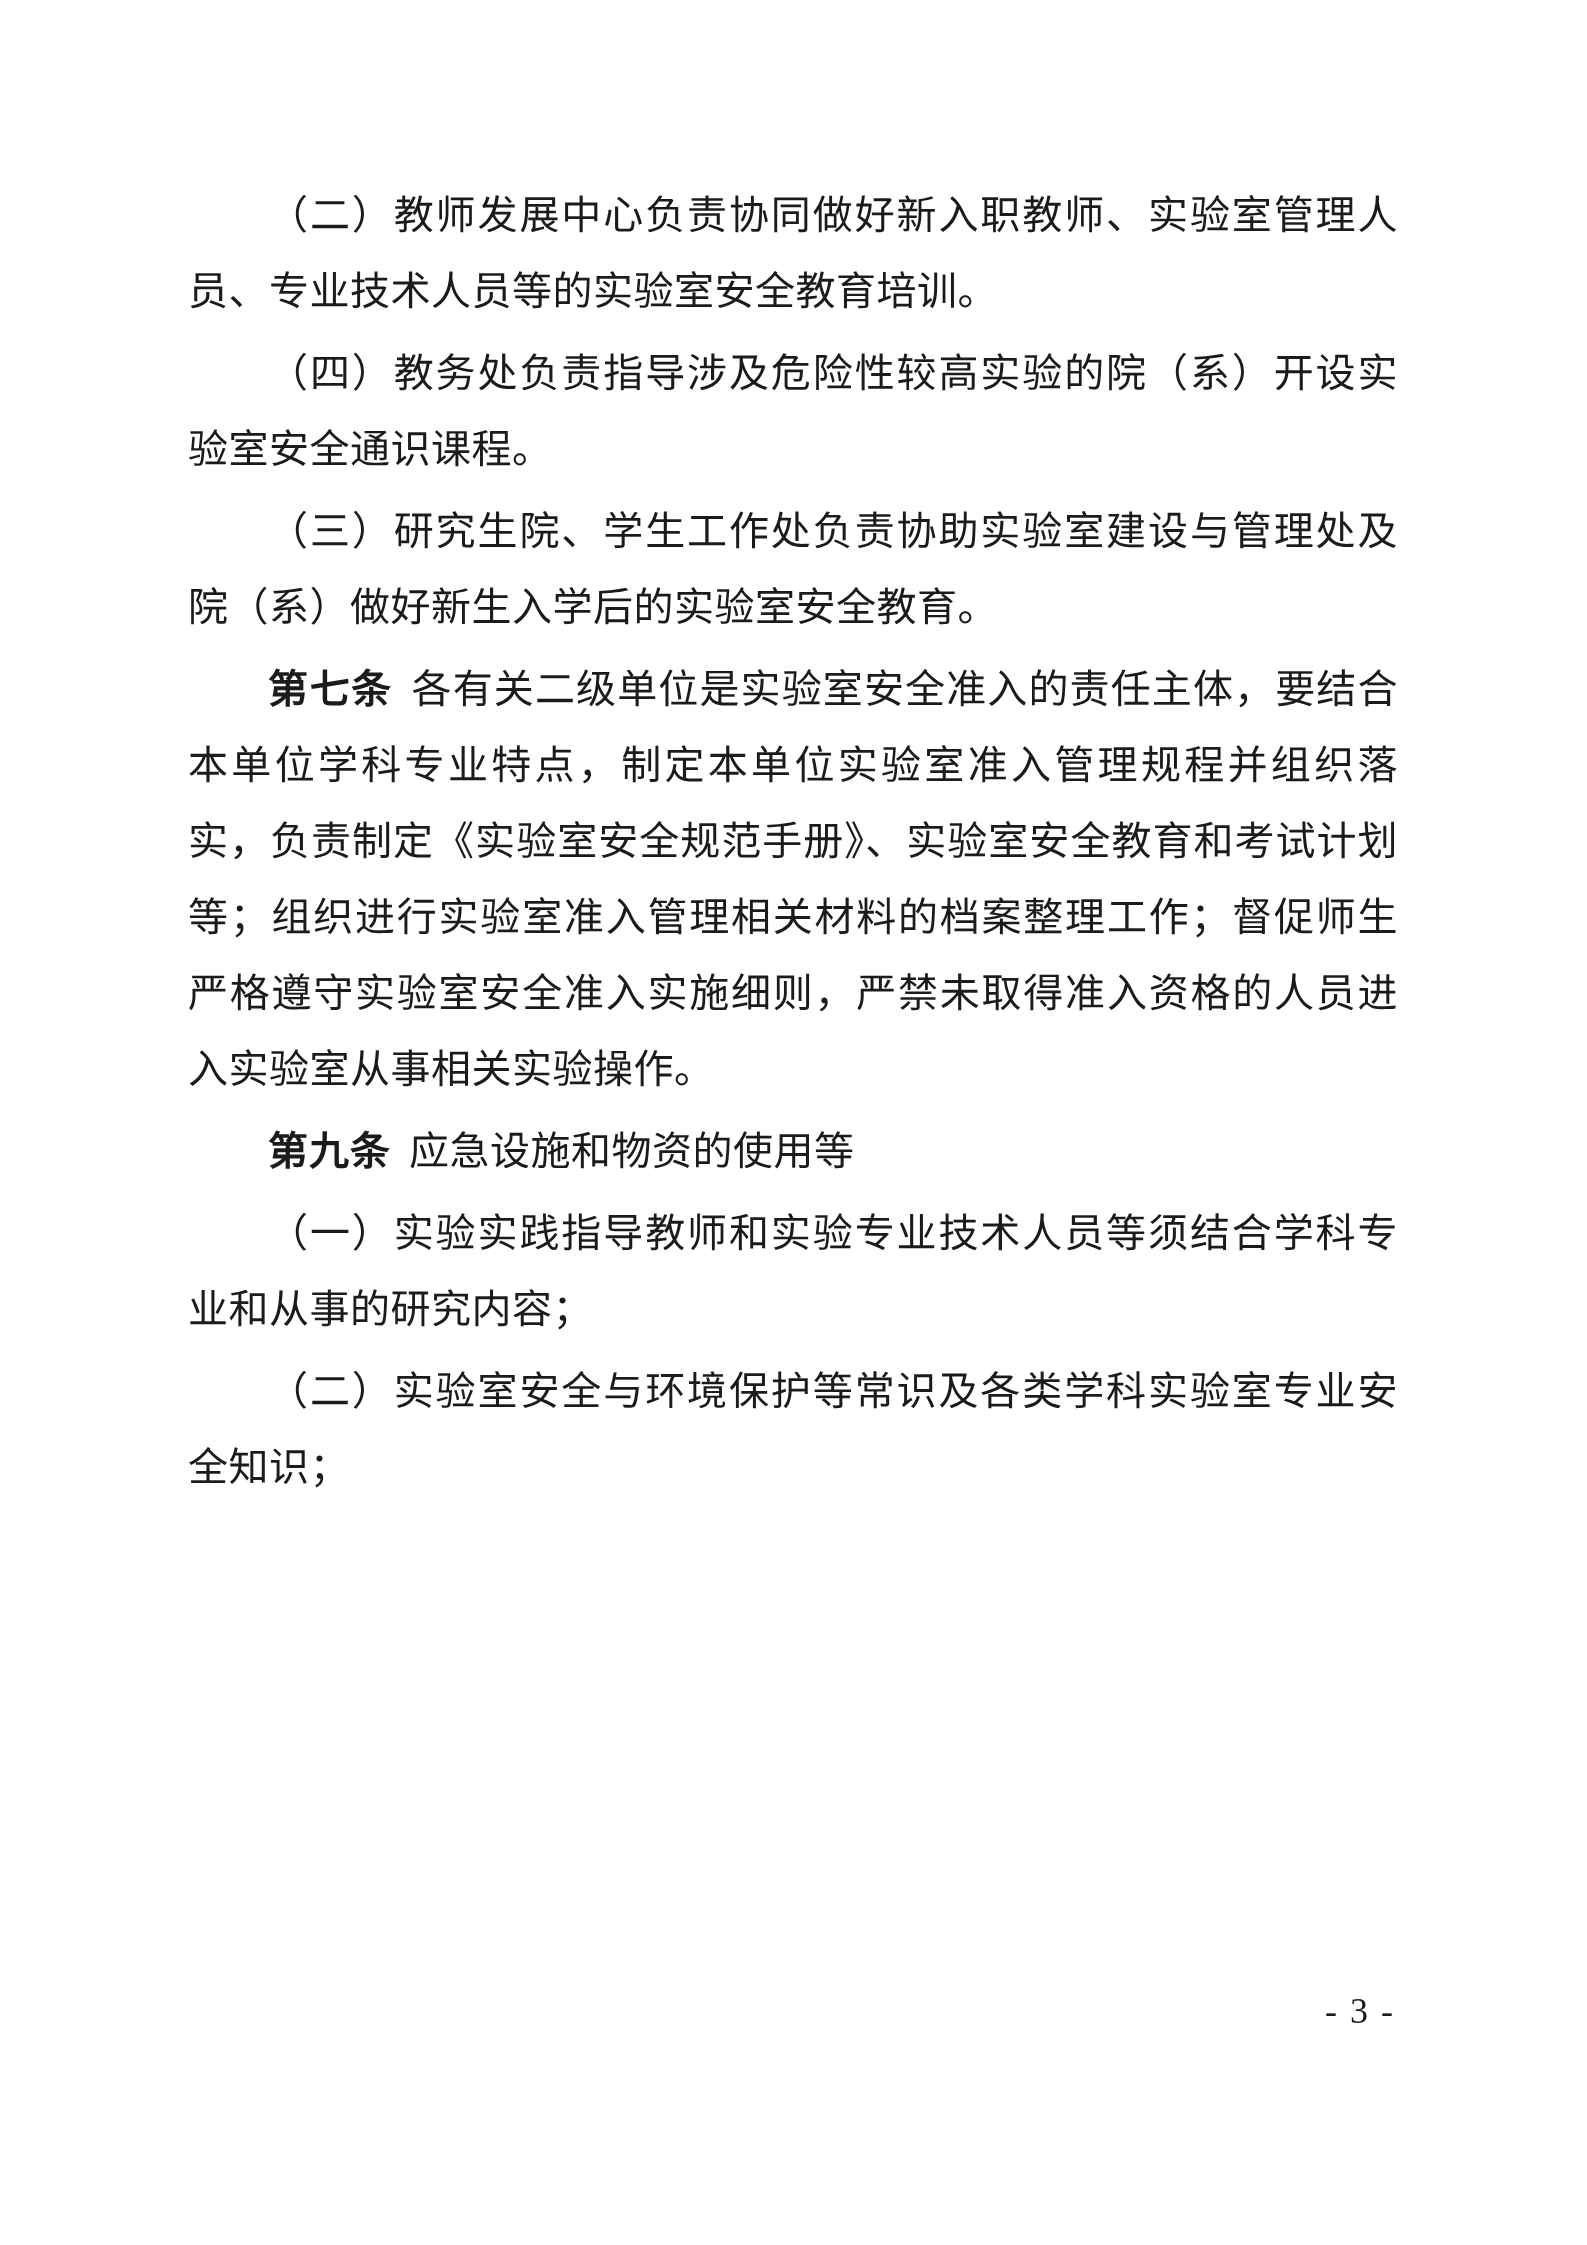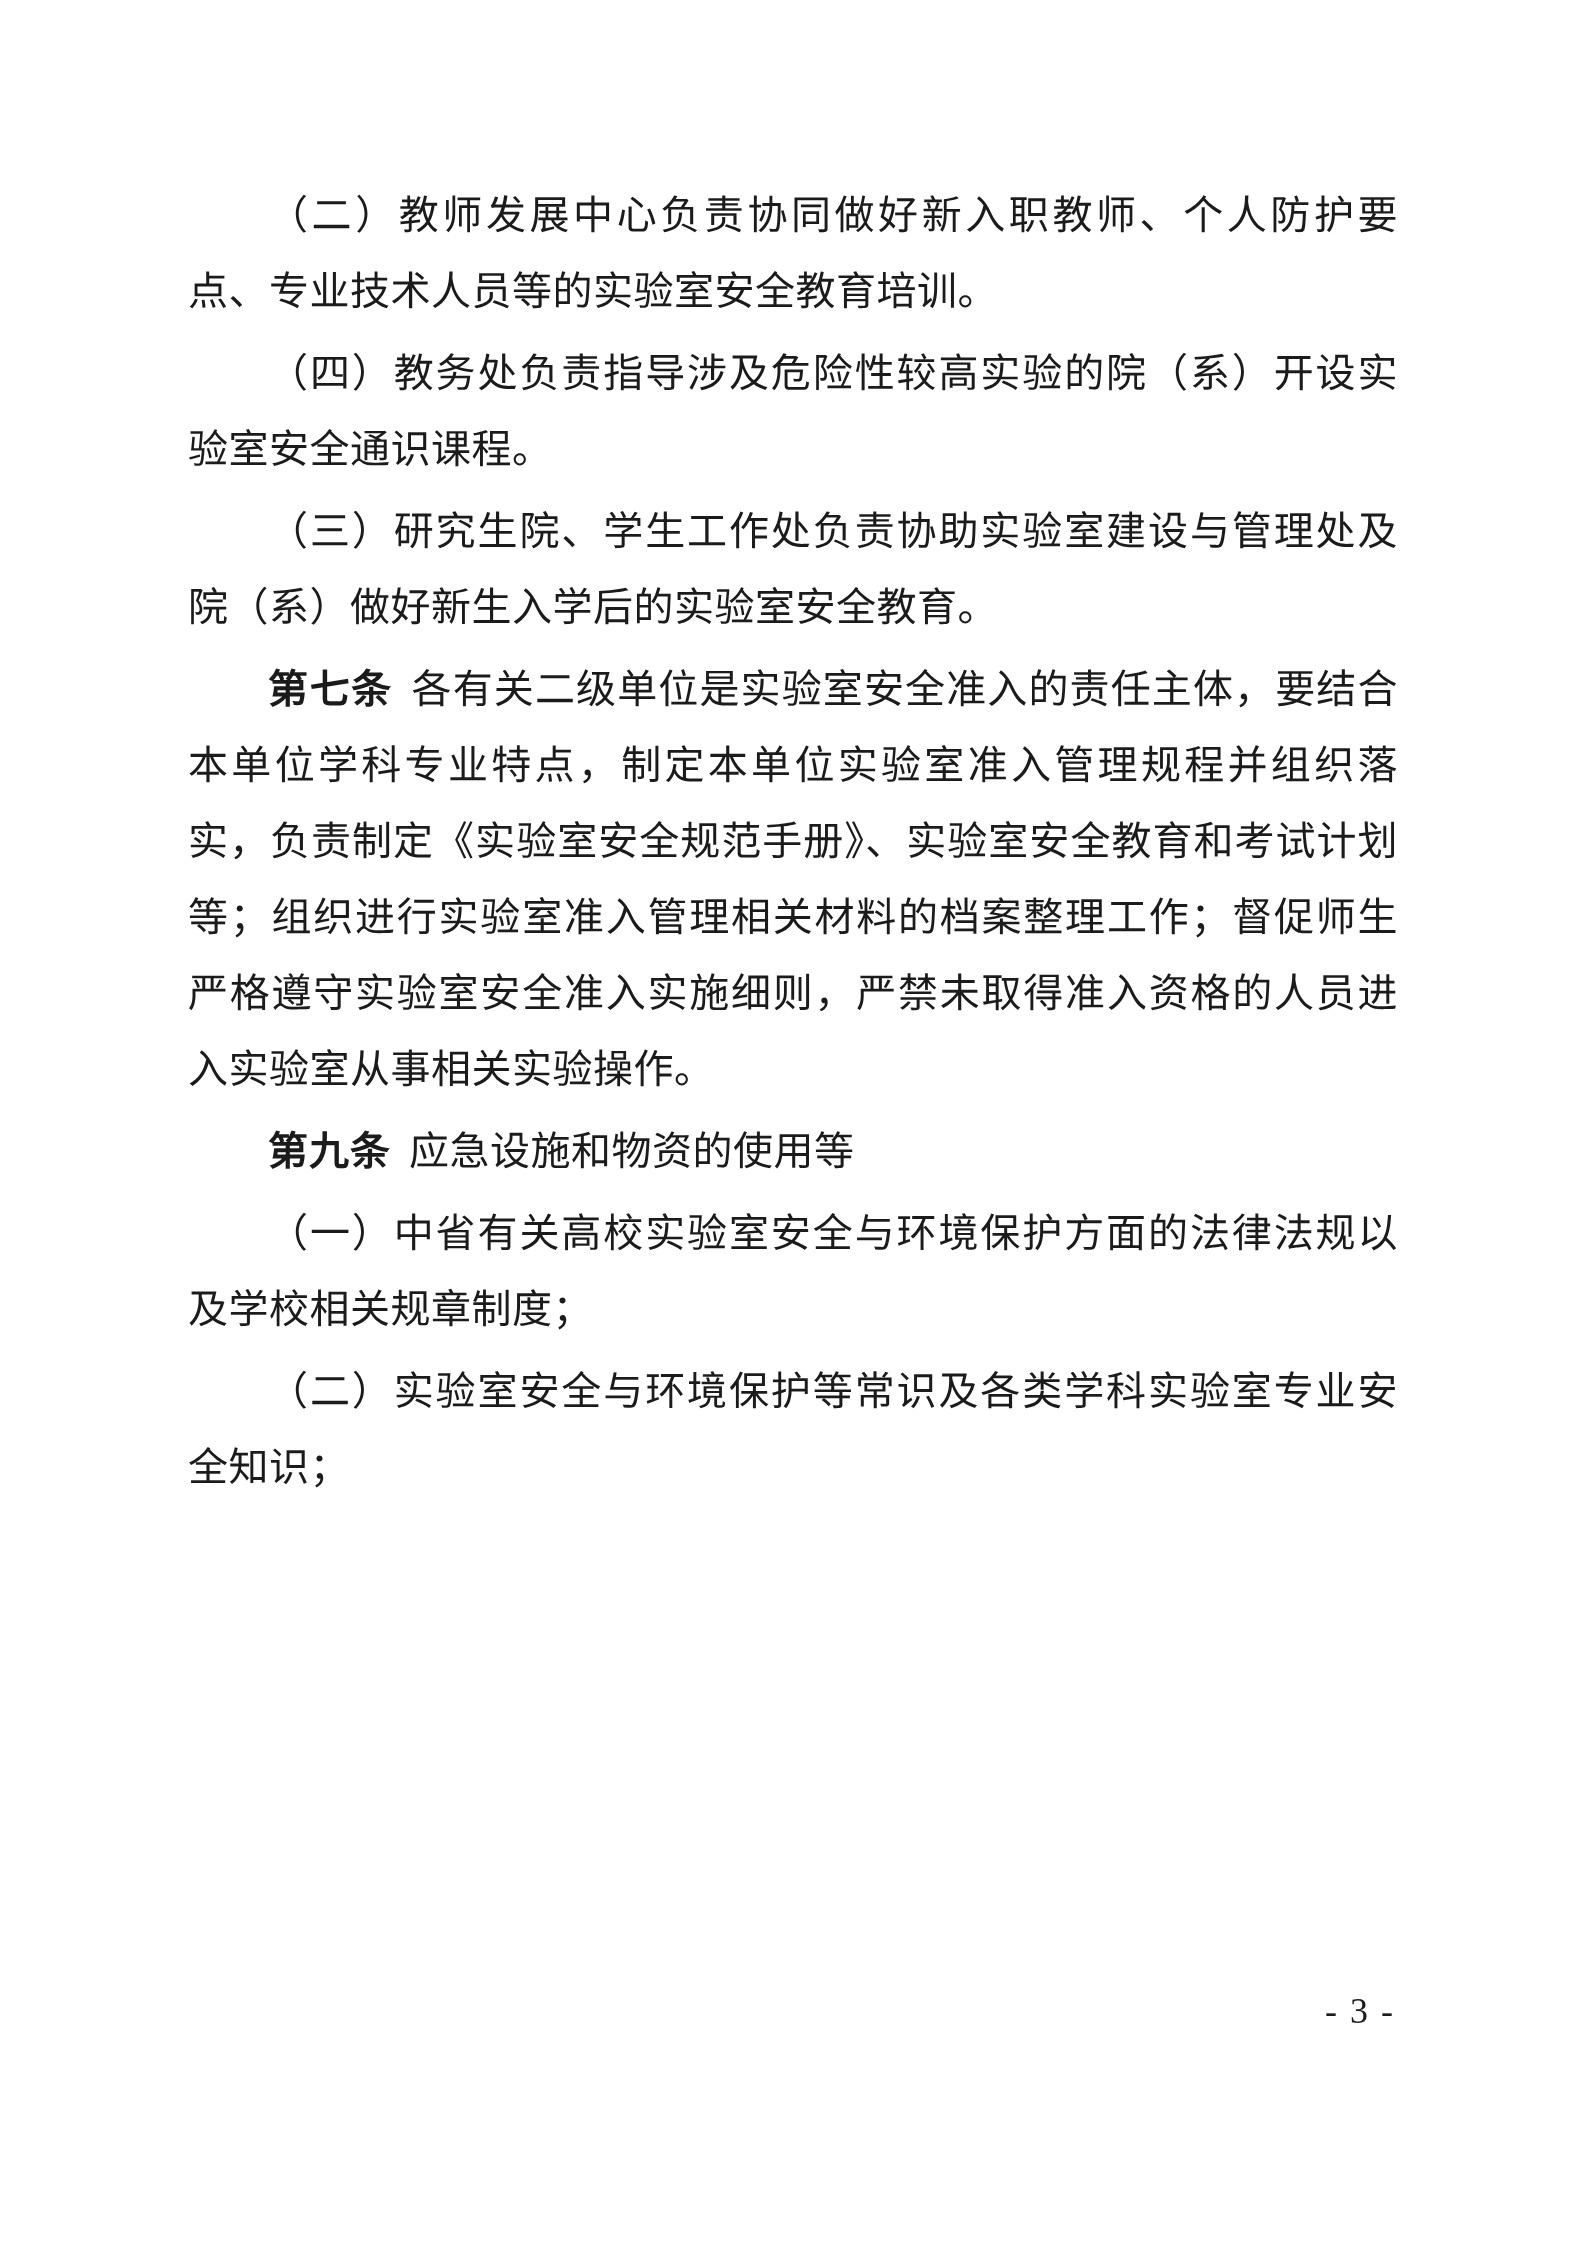--- a/index.html
+++ b/index.html
@@ -54,32 +54,32 @@
     font-family: "Liberation Serif", "DejaVu Serif", serif;
   }
 </style>
 </head>
 <body>
 
 <div class="page">
 
   <div class="content">
 
-    <p class="indent">（二）教师发展中心负责协同做好新入职教师、个人防护要点、专业技术人员等的实验室安全教育培训。</p>
+    <p class="indent">（二）教师发展中心负责协同做好新入职教师、实验室管理人员、专业技术人员等的实验室安全教育培训。</p>
 
     <p class="indent">（四）教务处负责指导涉及危险性较高实验的院（系）开设实验室安全通识课程。</p>
 
     <p class="indent">（三）研究生院、学生工作处负责协助实验室建设与管理处及院（系）做好新生入学后的实验室安全教育。</p>
 
     <p class="indent"><span class="art-label">第七条</span><span class="art-gap"></span><span>各有关二级单位是实验室安全准入的责任主体，要结合本单位学科专业特点，制定本单位实验室准入管理规程并组织落实，负责制定《实验室安全规范手册》、实验室安全教育和考试计划等；组织进行实验室准入管理相关材料的档案整理工作；督促师生严格遵守实验室安全准入实施细则，严禁未取得准入资格的人员进入实验室从事相关实验操作。</span></p>
 
 
     <p class="indent"><span class="art-label">第九条</span><span class="art-gap"></span><span>应急设施和物资的使用等</span></p>
 
-    <p class="indent">（一）中省有关高校实验室安全与环境保护方面的法律法规以及学校相关规章制度；</p>
+    <p class="indent">（一）实验实践指导教师和实验专业技术人员等须结合学科专业和从事的研究内容；</p>
 
     <p class="indent">（二）实验室安全与环境保护等常识及各类学科实验室专业安全知识；</p>
 
   </div>
 
   <div class="page-number">- 3 -</div>
 
 </div>
 
 </body></html>

